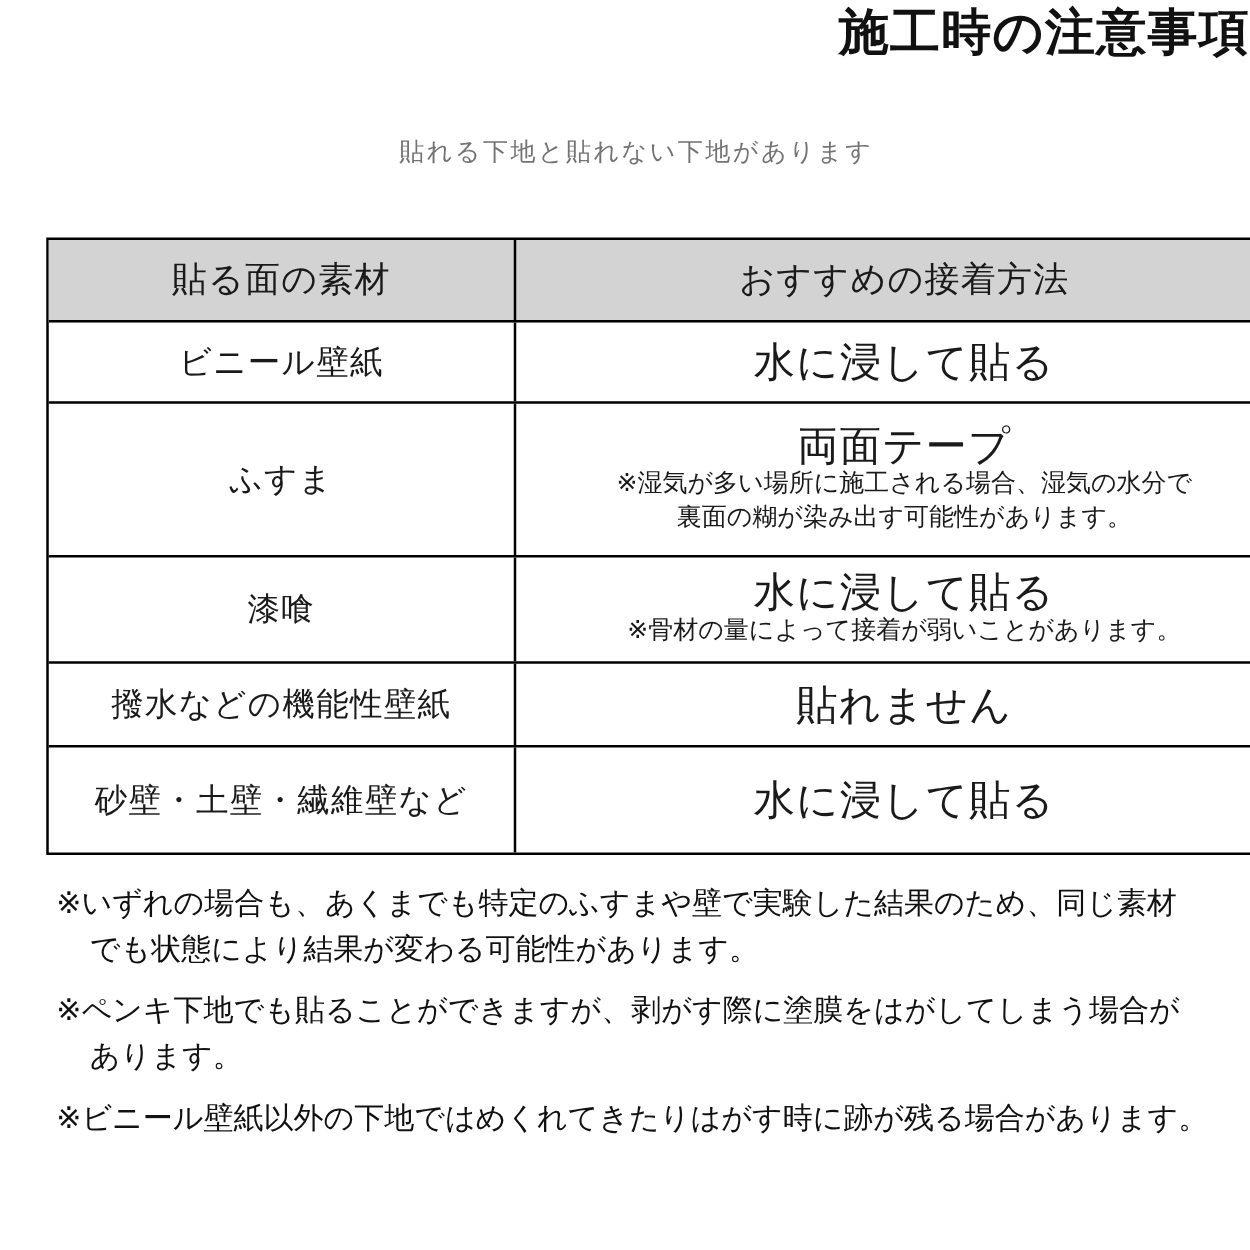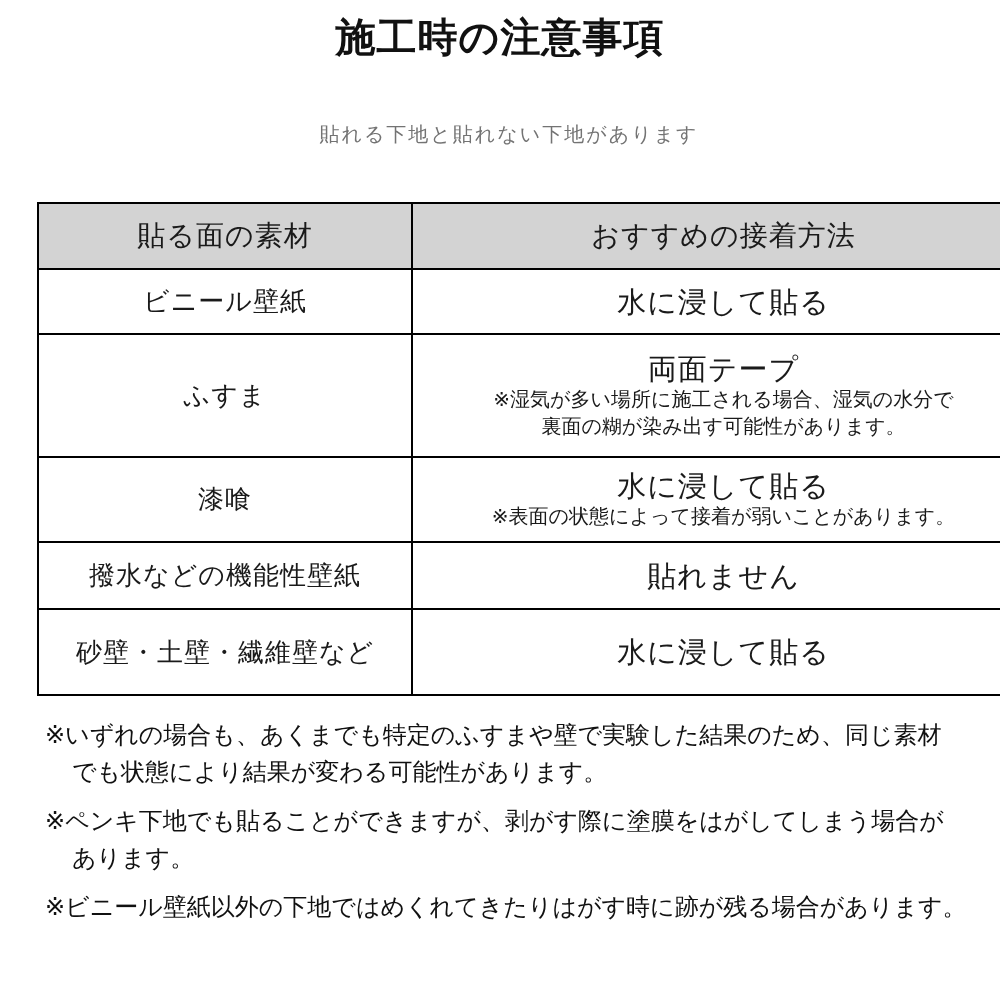--- a/index.html
+++ b/index.html
@@ -11,24 +11,23 @@
   }
   .page {
     position: relative;
     width: 1000px;
     height: 1000px;
     background: #ffffff;
     overflow: hidden;
   }
   .page-title {
     margin: 0;
-    padding-top: 12px;
     height: 52px;
     line-height: 52px;
-    text-align: center;
+    text-align: right;
     font-family: "Liberation Serif", "DejaVu Serif", serif;
     font-size: 40px;
     font-weight: bold;
     letter-spacing: 1px;
     color: #111111;
   }
   .page-subtitle {
     margin: 48px 0 0 0;
     height: 44px;
     line-height: 44px;
@@ -77,21 +76,21 @@
   .row-2 .cell { min-height: 121px; }
   .row-3 .cell { min-height: 83px; }
   .row-4 .cell { min-height: 65px; }
   .row-5 .cell { min-height: 84px; }
   .material {
     font-size: 26px;
     font-weight: 500;
     letter-spacing: 1px;
   }
   .method {
-    font-size: 29px;
+    font-size: 33px;
     font-weight: 500;
     line-height: 34px;
     letter-spacing: 1px;
   }
   .cell-note {
     font-size: 20px;
     font-weight: 500;
     line-height: 27px;
     white-space: pre-line;
   }
@@ -139,21 +138,21 @@
         <div class="method">両面テープ</div>
         <div class="cell-note">※湿気が多い場所に施工される場合、湿気の水分で
 裏面の糊が染み出す可能性があります。</div>
       </div>
     </div>
 
     <div class="tr row-3">
       <div class="cell col1 material">漆喰</div>
       <div class="cell col2">
         <div class="method">水に浸して貼る</div>
-        <div class="cell-note">※表面の状態によって接着が弱いことがあります。</div>
+        <div class="cell-note">※骨材の量によって接着が弱いことがあります。</div>
       </div>
     </div>
 
     <div class="tr row-4">
       <div class="cell col1 material">撥水などの機能性壁紙</div>
       <div class="cell col2">
         <div class="method">貼れません</div>
       </div>
     </div>
 

